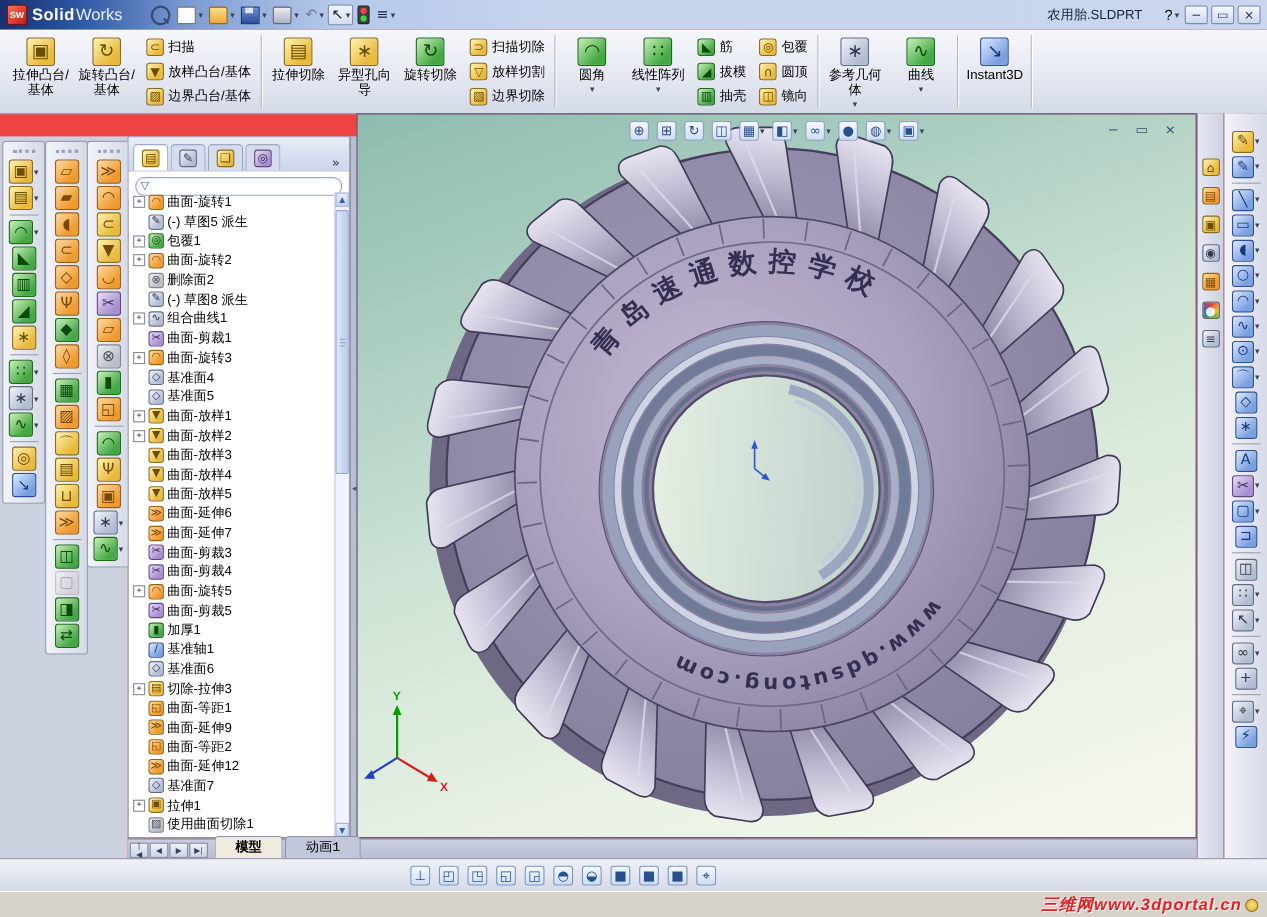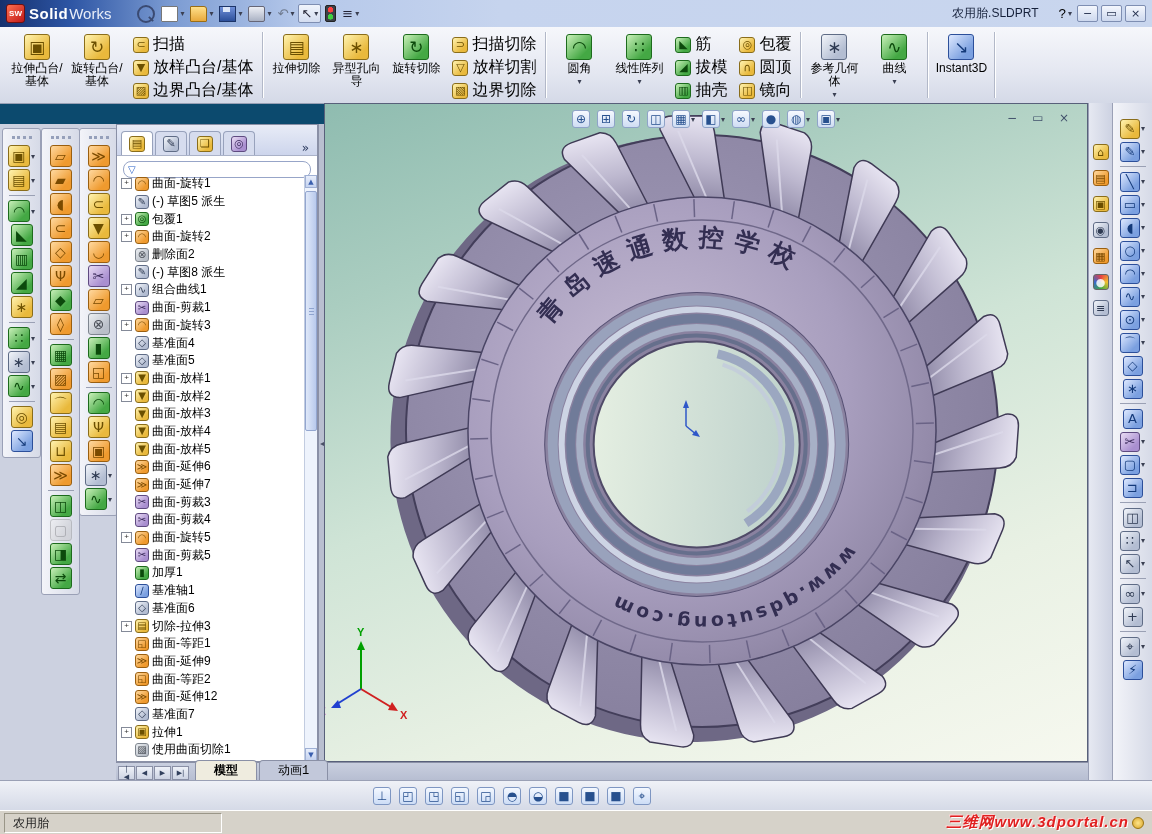--- a/index.html
+++ b/index.html
@@ -1,16 +1,16 @@
 <!DOCTYPE html>
 <html><head>
 <meta charset="utf-8">
 <style>
   html,body{margin:0;padding:0;background:#9aa2b5;}
-  #app{position:relative;width:1152px;height:834px;overflow:hidden;background:#0c4a6e;
+  #app{position:relative;width:1152px;height:834px;overflow:hidden;background:#ef4444;
        font-family:"Liberation Sans",sans-serif;font-size:12px;color:#000;user-select:none;}
   
   .icon{display:inline-flex;align-items:center;justify-content:center;border:1px solid #888;
         border-radius:3px;font-family:"DejaVu Sans",sans-serif;line-height:1;flex:none;box-sizing:border-box;}
   .sz14{width:14px;height:14px;font-size:10px}.sz16{width:16px;height:16px;font-size:11px}
   .sz18{width:18px;height:18px;font-size:12px}.sz20{width:20px;height:20px;font-size:13px}
   .sz22{width:22px;height:22px;font-size:14px}.sz26{width:26px;height:26px;font-size:17px}
   .c-y{background:linear-gradient(135deg,#fff3b0,#e9b93c 75%);border-color:#8a6d1a;color:#6b4f00}
   .c-o{background:linear-gradient(135deg,#ffd9a0,#ef9a2e 75%);border-color:#9a5f10;color:#7a4a00}
   .c-g{background:linear-gradient(135deg,#c9f0b9,#44a844 75%);border-color:#1d6b1d;color:#0c4a0c}
@@ -58,21 +58,21 @@
   #ribbon{position:absolute;left:0;top:27px;width:1152px;height:76px;
      background:linear-gradient(#f6f7fb,#e4e7f1 60%,#d4d9e7);border-bottom:1px solid #98a0b5;overflow:hidden}
   #ribbonrow{display:flex;align-items:stretch;height:100%;padding-left:6px}
   .rgroup{display:flex;align-items:stretch;gap:2px;padding:3px 2px}
   .rsep{width:1px;background:#b2b8c8;margin:5px 2px;box-shadow:1px 0 0 #fff}
   .rbig{display:flex;flex-direction:column;align-items:center;justify-content:flex-start;gap:2px;width:58px;
      border:none;background:transparent;padding:4px 1px 1px;cursor:default}
   .rlabel{font-size:12px;line-height:13px;text-align:center;font-family:Liberation Sans, sans-serif}
   .rstack{display:flex;flex-direction:column;justify-content:space-between;padding:3px 2px}
   .rsmall{display:flex;align-items:center;gap:4px;border:none;background:transparent;padding:1px 3px;cursor:default}
-  .rslabel{font-size:16px;white-space:nowrap}
+  .rslabel{font-size:12px;white-space:nowrap}
   #dslogo{position:absolute;right:10px;top:0px;font-size:62px;font-style:italic;font-weight:bold;
      color:rgba(150,160,185,.40);letter-spacing:-6px;font-family:"DejaVu Serif",serif;pointer-events:none}
   
   #cmdtabs{position:absolute;left:0;top:103px;width:318px;height:21px;background:linear-gradient(#b7bdcd,#a8aec0);
      display:flex;align-items:flex-end;padding-left:4px;border-bottom:1px solid #8a90a6}
   .ctab{padding:2px 16px;font-size:12px;background:linear-gradient(#d2d6e2,#bfc4d4);border:1px solid #8a90a6;border-bottom:none;
      border-radius:4px 4px 0 0;margin-right:2px;color:#2c3040}
   .ctab.act{background:#f4f5f9;font-weight:bold;color:#000;position:relative;top:1px;padding-bottom:3px}
   
   #leftgutter{position:absolute;left:0;top:124px;width:116px;height:656px;background:#ccd1e0}
@@ -1029,20 +1029,19 @@
         <button class="tbtn">
           <span class="icon sz18 c-b">■</span>
         </button>
         <button class="tbtn">
           <span class="icon sz18 c-b">⌖</span>
         </button>
       </div>
   </div>
 
   <div id="statusbar">
-    <div id="statusleft">农用胎</div>
     <div id="wm">
       <span id="wmtext">三维网www.3dportal.cn</span>
       <span id="keyicon"></span>
     </div>
   </div>
 
 </div>
 
 </body></html>

